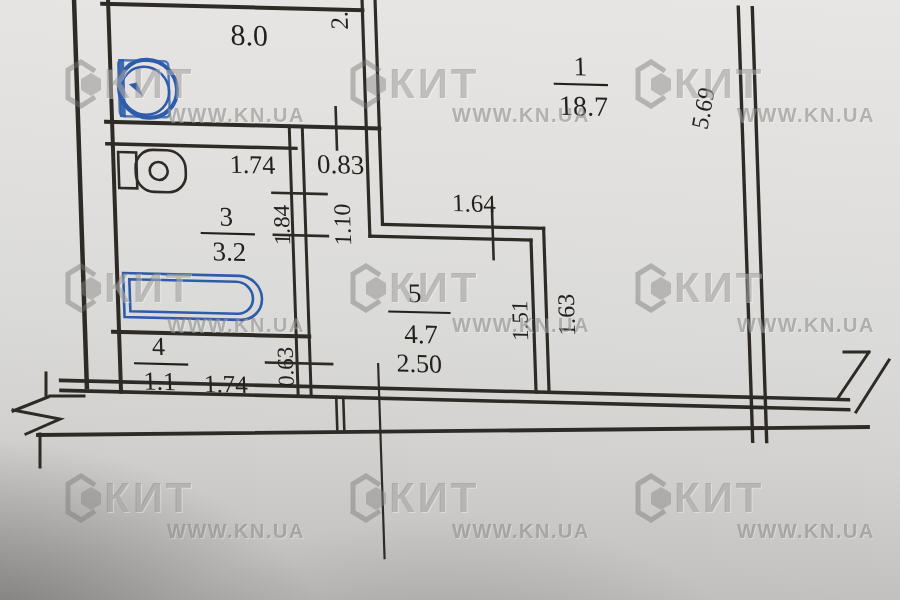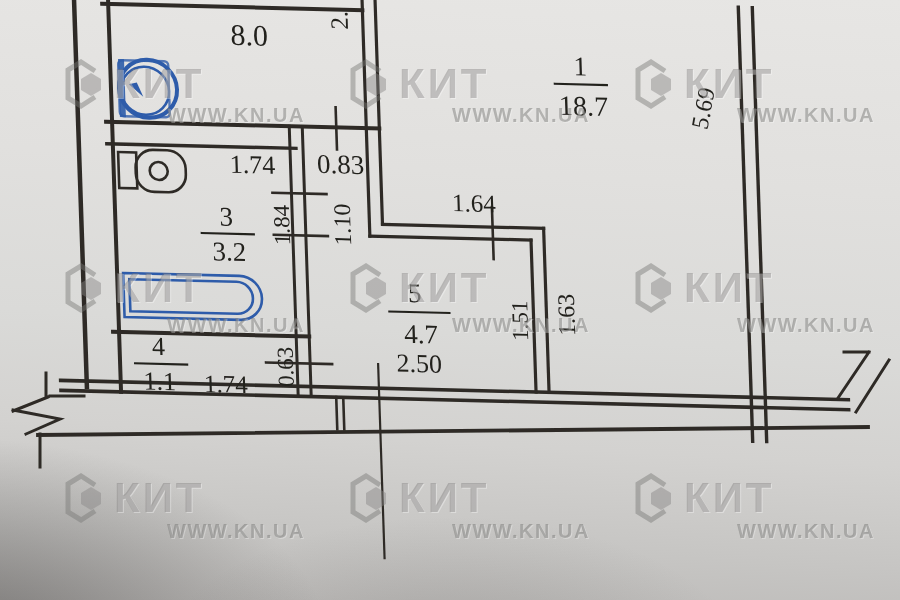--- a/index.html
+++ b/index.html
@@ -6,21 +6,21 @@
   .stage {
     position:relative; width:900px; height:600px; overflow:hidden;
     font-family:"Liberation Serif", serif;
     background:
       radial-gradient(ellipse 620px 340px at -6% 108%, rgba(45,43,42,0.50), rgba(45,43,42,0) 62%),
       radial-gradient(ellipse 500px 260px at 50% 112%, rgba(70,68,66,0.22), rgba(70,68,66,0) 60%),
       linear-gradient(183deg, #e7e6e4 0%, #e1e0de 30%, #dadad8 55%, #d3d2d0 72%, #c6c5c3 88%, #bcbab8 100%);
   }
   .plan-svg { position:absolute; left:0; top:0; }
   .plan-svg text { fill:#24221f; }
-  .wm { position:absolute; display:flex; align-items:center; gap:10px; pointer-events:none;text-align:center; }
+  .wm { position:absolute; display:flex; align-items:center; pointer-events:none;text-align:center; }
   .wm-brand {
     font-family:"Liberation Sans", sans-serif; font-weight:bold; font-size:42px;
     color:rgba(122,121,119,0.40); letter-spacing:3px;
     text-shadow:1px 1px 0 rgba(255,255,255,0.35);
   }
   .wm-site {
     position:absolute; font-family:"Liberation Sans", sans-serif; font-weight:bold;
     font-size:20px; color:rgba(118,117,115,0.48); letter-spacing:1.5px;
     text-shadow:1px 1px 0 rgba(255,255,255,0.30); pointer-events:none; white-space:nowrap;
   }

